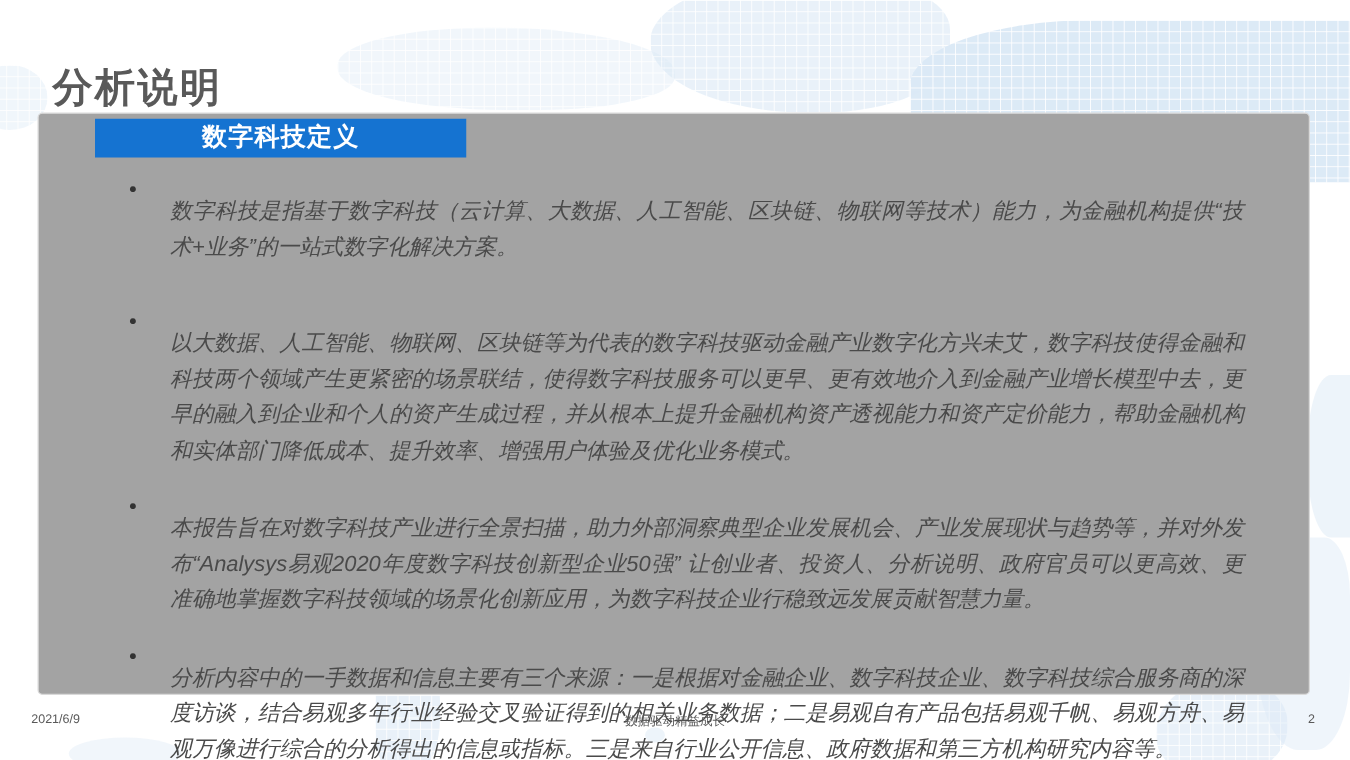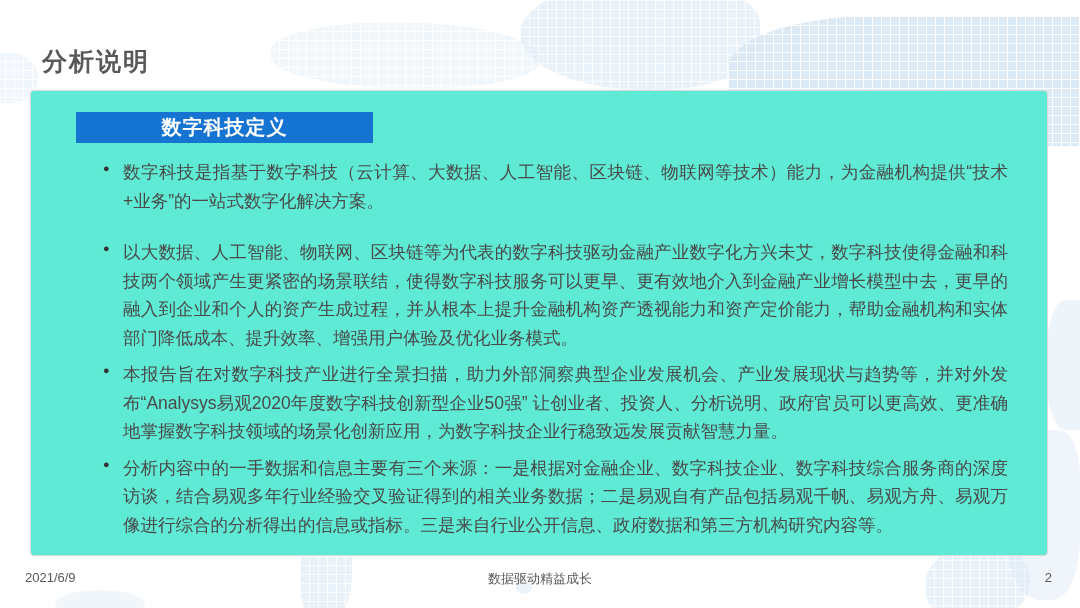--- a/index.html
+++ b/index.html
@@ -24,58 +24,59 @@
     background-color:var(--map-tile);
     background-image:
       linear-gradient(to right, rgba(255,255,255,.9) 1px, transparent 1px),
       linear-gradient(to bottom, rgba(255,255,255,.9) 1px, transparent 1px);
     background-size:9px 9px;
   }
   .smooth{background:var(--map-tile);}
   
   .page-title{
     position:absolute;left:42px;top:28px;z-index:2;
-    font-size:25px;font-weight:600;letter-spacing:2px;
+    font-size:32px;font-weight:600;letter-spacing:2px;
     color:var(--title-text);
   }
   
   .card{
     position:absolute;left:30px;top:90px;width:1018px;height:466px;z-index:1;
-    background:#5eead4;
+    background:#a3a3a3;
     border:1px solid var(--card-border);
     border-radius:4px;
-    padding:21px 35px 0 45px;
+    padding:4px 35px 0 45px;
   }
   .badge{
     width:297px;height:31px;line-height:31px;
     background:var(--accent);
     color:#ffffff;font-size:20px;font-weight:bold;letter-spacing:1px;
     text-align:center;
   }
   .badge.second{margin-top:11px;}
   .bullet-group{margin-top:11px;}
   .bullet-group.second{margin-top:15px;}
   .bullet{
     display:flex;align-items:flex-start;
     padding-left:27px; 
   }
   .dot{
     flex:0 0 16px;width:16px;
     font-size:11px;line-height:28.5px;color:#333;
   }
   .bullet p{
-    margin:4px;flex:1;
+    margin:17px;flex:1;
     font-size:17.5px;line-height:28.5px;
     text-align:justify;
     color:var(--body-text);
+    font-style:italic;
   }
   
   .footer{
     position:absolute;left:0;right:0;top:570px;height:24px;z-index:2;
-    font-size:13px;color:#595959;
+    font-size:10px;color:#595959;
   }
   .footer .date{position:absolute;left:25px;top:0;}
   .footer .slogan{position:absolute;left:0;right:0;top:0;text-align:center;}
   .footer .pagenum{position:absolute;right:28px;top:0;}
 </style>
 </head>
 <body>
 
 <div class="bg">
   <div class="blob mosaic" style="left:270px;top:22px;width:270px;height:66px;opacity:.38;border-radius:45% 55% 40% 50%;"></div>

